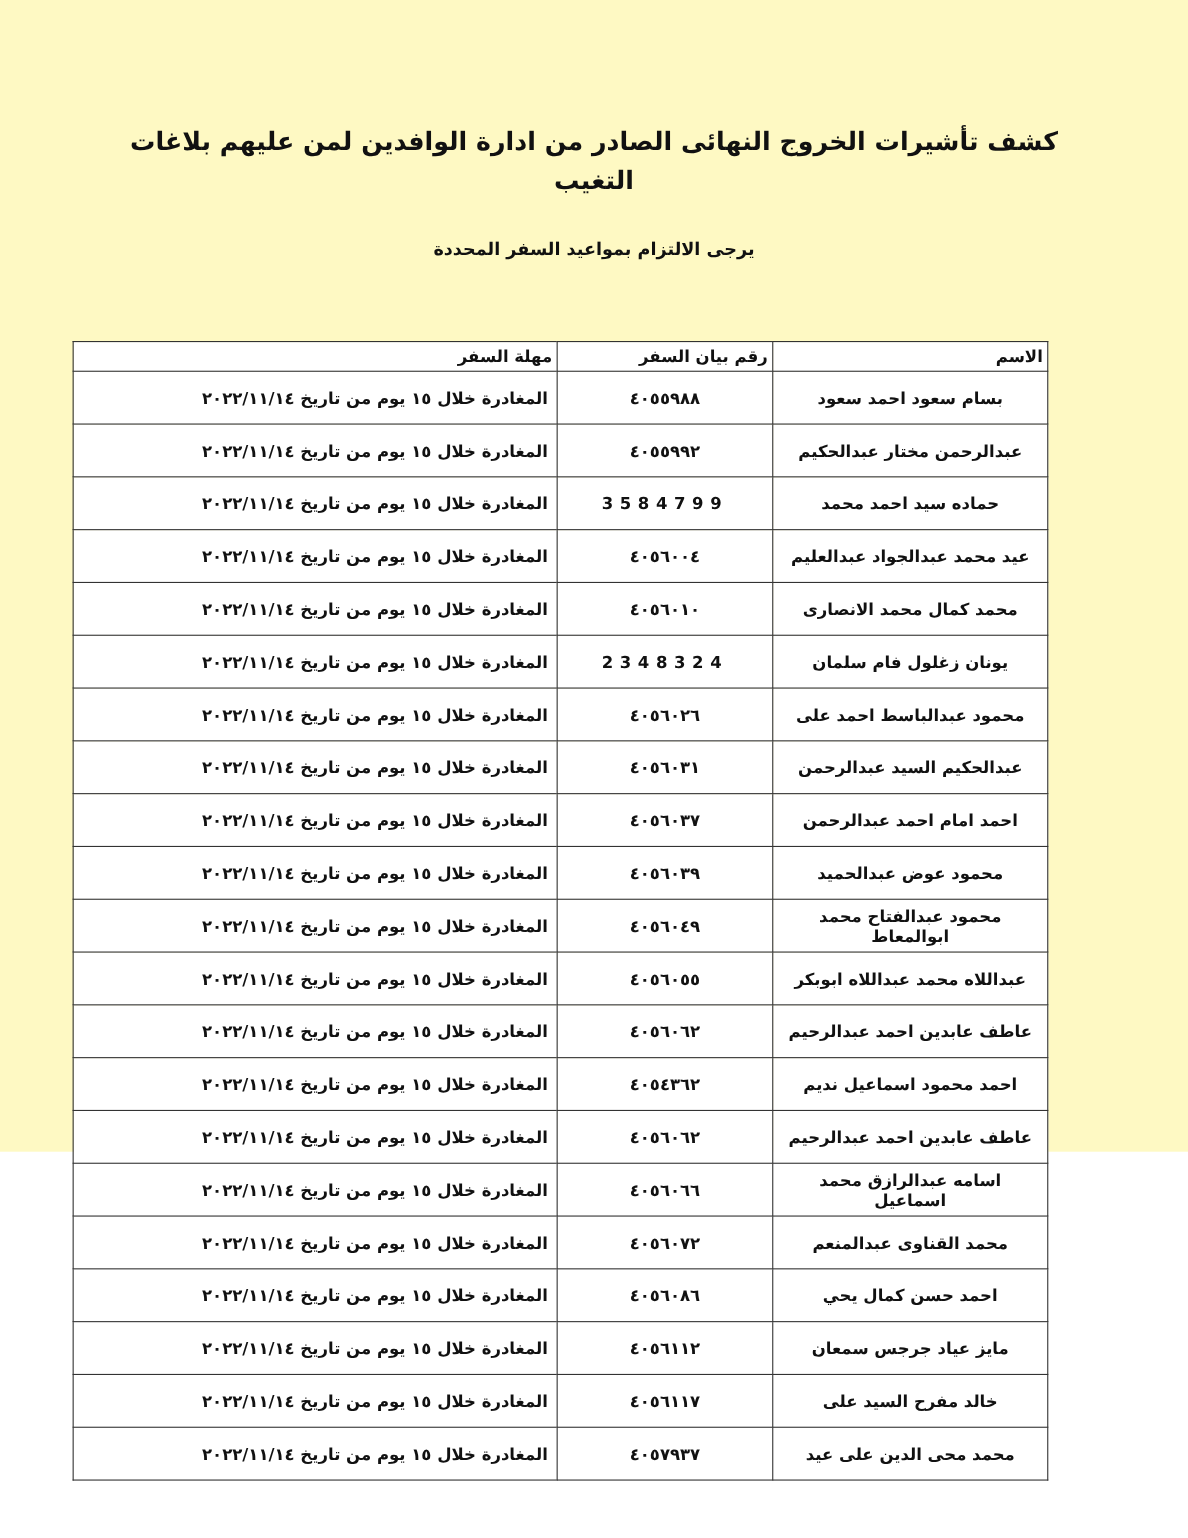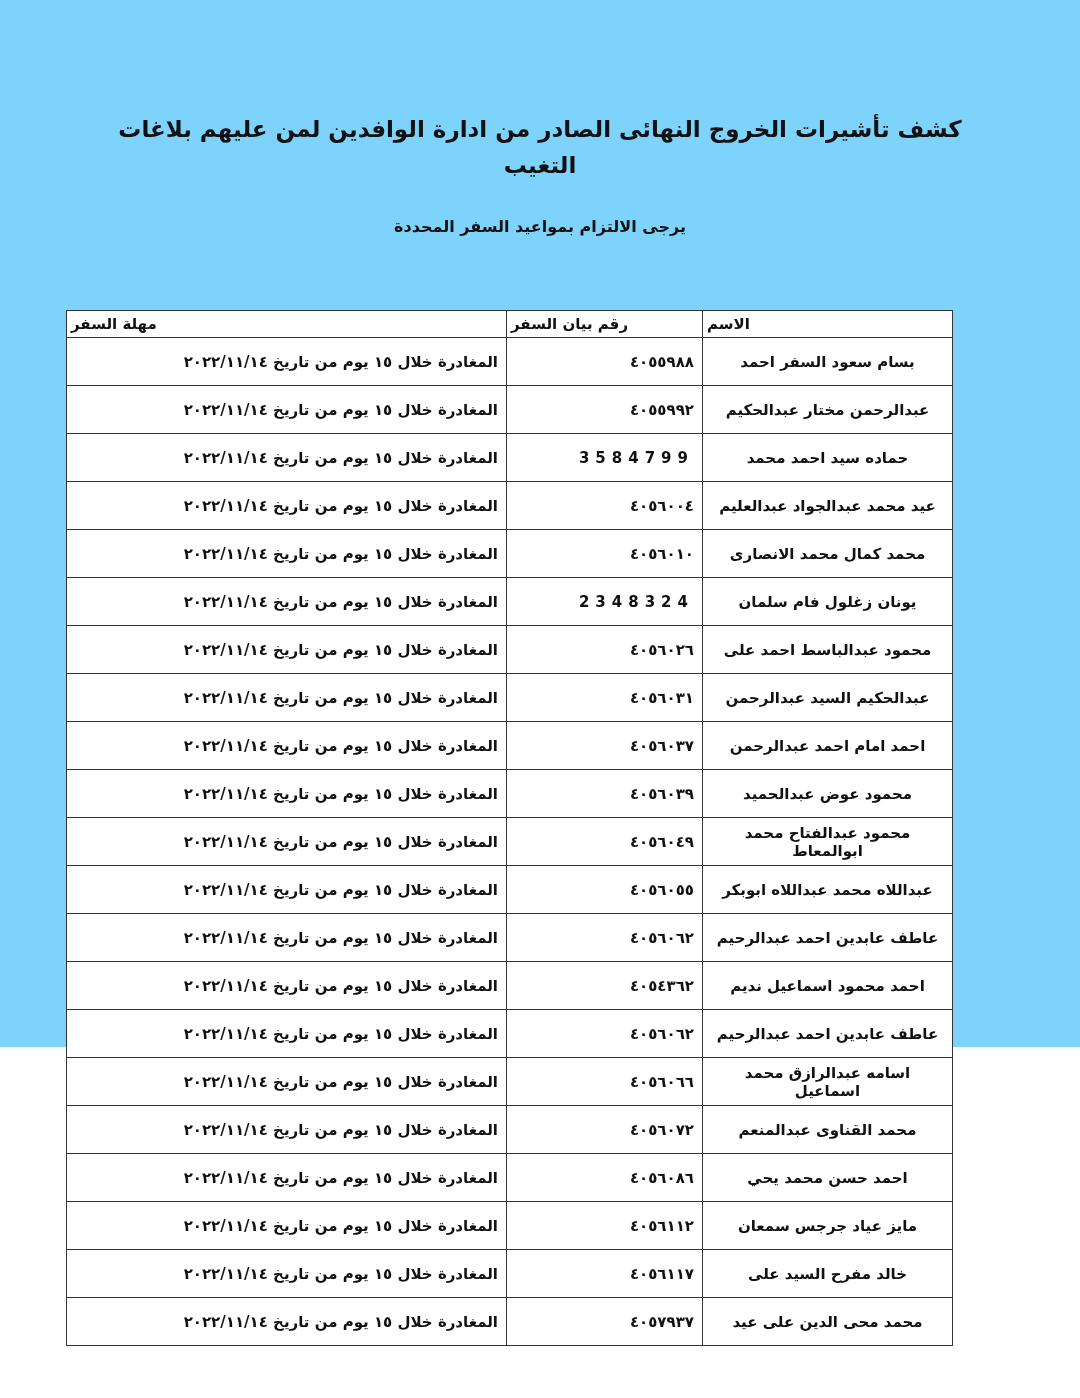--- a/index.html
+++ b/index.html
@@ -12,21 +12,21 @@
     height: 1398px;
     font-family: "DejaVu Sans", "Liberation Sans", sans-serif;
     color: #111111;
     direction: rtl;
     overflow: hidden;
   }
   .page {
     width: 1080px;
     height: 1047px;
     position: relative;
-    background: #7dd3fc;
+    background: #fef9c3;
   }
   .doc-header {
     padding-top: 112px;
     text-align: center;
   }
   .doc-title {
     font-size: 23px;
     font-weight: bold;
     line-height: 1.55;
     width: 880px;
@@ -57,34 +57,35 @@
   }
   table.visa-table th,
   table.visa-table td {
     border: 1px solid #333333;
     vertical-align: middle;
     background: #ffffff;
   }
   table.visa-table th {
     height: 24px;
     font-size: 15px;
-    text-align: left;
+    text-align: right;
     padding: 1px 4px;
   }
   table.visa-table td {
     height: 43px;
     padding: 2px 8px;
   }
   col.col-name     { width: 250px; }
   col.col-number   { width: 196px; }
   col.col-deadline { width: 440px; }
   td.cell-name {
     text-align: center;
   }
   td.cell-number {
+    text-align: center;
     letter-spacing: 6px;
   }
   td.cell-deadline {
     padding-right: 10px;
     white-space: nowrap;
   }
   th.head-name { text-align: center; }
 </style>
 </head>
 <body>
@@ -107,21 +108,21 @@
       </colgroup>
       <thead>
         <tr>
           <th class="head-name">الاسم</th>
           <th>رقم بيان السفر</th>
           <th>مهلة السفر</th>
         </tr>
       </thead>
       <tbody>
   <tr>
-    <td class="cell-name">بسام سعود السفر احمد</td>
+    <td class="cell-name">بسام سعود احمد سعود</td>
     <td class="cell-number">٤٠٥٥٩٨٨</td>
     <td class="cell-deadline">المغادرة خلال ١٥ يوم من تاريخ ٢٠٢٢/١١/١٤</td>
   </tr>
 
   <tr>
     <td class="cell-name">عبدالرحمن مختار عبدالحكيم</td>
     <td class="cell-number">٤٠٥٥٩٩٢</td>
     <td class="cell-deadline">المغادرة خلال ١٥ يوم من تاريخ ٢٠٢٢/١١/١٤</td>
   </tr>
 
@@ -209,21 +210,21 @@
     <td class="cell-deadline">المغادرة خلال ١٥ يوم من تاريخ ٢٠٢٢/١١/١٤</td>
   </tr>
 
   <tr>
     <td class="cell-name">محمد القناوى عبدالمنعم</td>
     <td class="cell-number">٤٠٥٦٠٧٢</td>
     <td class="cell-deadline">المغادرة خلال ١٥ يوم من تاريخ ٢٠٢٢/١١/١٤</td>
   </tr>
 
   <tr>
-    <td class="cell-name">احمد حسن محمد يحي</td>
+    <td class="cell-name">احمد حسن كمال يحي</td>
     <td class="cell-number">٤٠٥٦٠٨٦</td>
     <td class="cell-deadline">المغادرة خلال ١٥ يوم من تاريخ ٢٠٢٢/١١/١٤</td>
   </tr>
 
   <tr>
     <td class="cell-name">مايز عياد جرجس سمعان</td>
     <td class="cell-number">٤٠٥٦١١٢</td>
     <td class="cell-deadline">المغادرة خلال ١٥ يوم من تاريخ ٢٠٢٢/١١/١٤</td>
   </tr>
 

